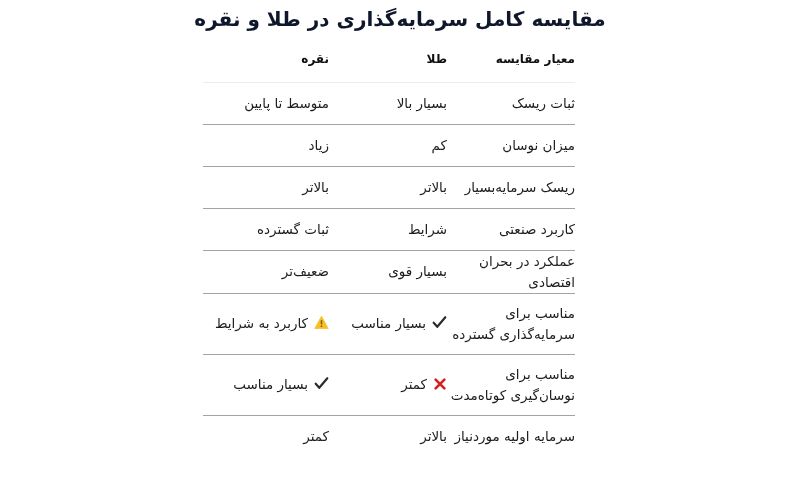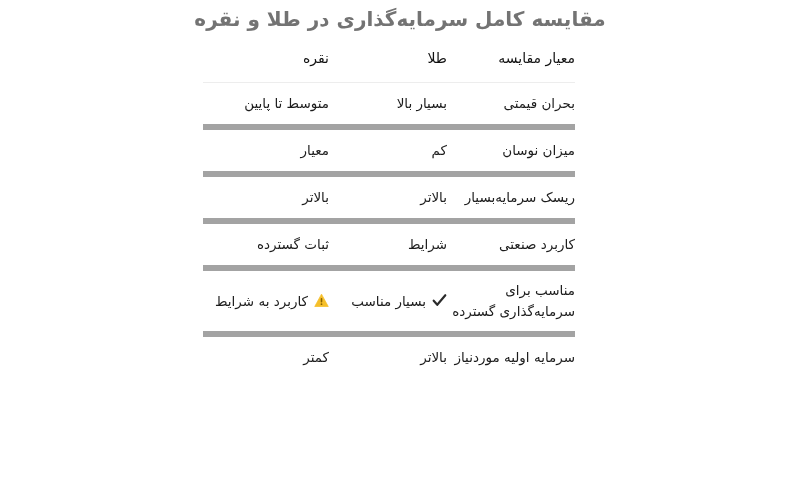--- a/index.html
+++ b/index.html
@@ -22,21 +22,21 @@
     height: 500px;
     box-sizing: border-box;
     background: #ffffff;
     position: relative;
   }
 
   .page-title {
     text-align: center;
     font-size: 20px;
     font-weight: bold;
-    color: #737373;
+    color: #0f172a;
     letter-spacing: 0;
     line-height: 1.25;
     padding-top: 7px;
     padding-bottom: 0;
     margin: 0;
     direction: rtl;
   }
 
   .table-wrap {
     width: 800px;
@@ -59,28 +59,28 @@
   table.cmp col.c-silver    { width: 126px; }
 
   table.cmp th,
   table.cmp td {
     text-align: left;
     vertical-align: middle;
     padding: 0 0 0 0;
     font-size: 13.5px;
     line-height: 1.55;
     color: #1c1c1c;
-    border-bottom: 6px solid #a3a3a3;
+    border-bottom: 1px solid #a3a3a3;
     white-space: normal;
     word-break: normal;
   }
 
   table.cmp thead th {
-    font-weight: normal;
-    font-size: 14px;
+    font-weight: bold;
+    font-size: 12px;
     color: #111111;
     height: 42px;
     padding-bottom: 2px;
     border-bottom: 1px solid #ededed;
   }
 
   table.cmp tbody tr td {
     height: 41px;
   }
 
@@ -133,38 +133,38 @@
       <thead>
         <tr>
           <th>معیار مقایسه</th>
           <th>طلا</th>
           <th>نقره</th>
         </tr>
       </thead>
       <tbody id="tbody">
           <tr>
             <td>
-              <span class="cellwrap"><span class="mark-text">بحران قیمتی</span></span>
+              <span class="cellwrap"><span class="mark-text">ثبات ریسک</span></span>
             </td>
             <td>
               <span class="cellwrap"><span class="mark-text">بسیار بالا</span></span>
             </td>
             <td>
               <span class="cellwrap"><span class="mark-text">متوسط تا پایین</span></span>
             </td>
           </tr>
           <tr>
             <td>
               <span class="cellwrap"><span class="mark-text">میزان نوسان</span></span>
             </td>
             <td>
               <span class="cellwrap"><span class="mark-text">کم</span></span>
             </td>
             <td>
-              <span class="cellwrap"><span class="mark-text">معیار</span></span>
+              <span class="cellwrap"><span class="mark-text">زیاد</span></span>
             </td>
           </tr>
           <tr>
             <td>
               <span class="cellwrap"><span class="mark-text">ریسک سرمایه‌بسیار</span></span>
             </td>
             <td>
               <span class="cellwrap"><span class="mark-text">بالا‌تر</span></span>
             </td>
             <td>
@@ -173,39 +173,65 @@
           </tr>
           <tr>
             <td>
               <span class="cellwrap"><span class="mark-text">کاربرد صنعتی</span></span>
             </td>
             <td>
               <span class="cellwrap"><span class="mark-text">شرایط</span></span>
             </td>
             <td>
               <span class="cellwrap"><span class="mark-text">ثبات گسترده</span></span>
+            </td>
+          </tr>
+          <tr>
+            <td>
+              <span class="cellwrap"><span class="mark-text">عملکرد در بحران اقتصادی</span></span>
+            </td>
+            <td>
+              <span class="cellwrap"><span class="mark-text">بسیار قوی</span></span>
+            </td>
+            <td>
+              <span class="cellwrap"><span class="mark-text">ضعیف‌تر</span></span>
             </td>
           </tr>
           <tr class="tall">
             <td>
               <span class="cellwrap"><span class="mark-text">مناسب برای سرمایه‌گذاری گسترده</span></span>
             </td>
             <td>
               <span class="cellwrap"><span class="ico ico-check"><svg viewBox="0 0 16 16" xmlns="http://www.w3.org/2000/svg">
                     <path d="M1.8 8.2 L5.6 12.6 L14.2 2.4" fill="none" stroke="#2b2b2b" stroke-width="2.3" stroke-linecap="round" stroke-linejoin="round"></path>
                   </svg></span><span class="mark-text">بسیار مناسب</span></span>
             </td>
             <td>
               <span class="cellwrap"><span class="ico ico-warn"><svg viewBox="0 0 16 16" xmlns="http://www.w3.org/2000/svg">
                     <path d="M8 1.2 L15.2 14.4 L0.8 14.4 Z" fill="#f5bf2a" stroke="#f5bf2a" stroke-width="0.8" stroke-linejoin="round"></path>
                     <rect x="7.15" y="5.4" width="1.7" height="4.6" rx="0.8" fill="#8a6200"></rect>
                     <circle cx="8" cy="11.9" r="0.95" fill="#8a6200"></circle>
                   </svg></span><span class="mark-text">کاربرد به شرایط</span></span>
             </td>
           </tr>
+          <tr class="tall">
+            <td>
+              <span class="cellwrap"><span class="mark-text">مناسب برای نوسان‌گیری کوتاه‌مدت</span></span>
+            </td>
+            <td>
+              <span class="cellwrap"><span class="ico ico-cross"><svg viewBox="0 0 16 16" xmlns="http://www.w3.org/2000/svg">
+                    <path d="M3 3 L13 13 M13 3 L3 13" fill="none" stroke="#d61f1f" stroke-width="3" stroke-linecap="round"></path>
+                  </svg></span><span class="mark-text">کمتر</span></span>
+            </td>
+            <td>
+              <span class="cellwrap"><span class="ico ico-check"><svg viewBox="0 0 16 16" xmlns="http://www.w3.org/2000/svg">
+                    <path d="M1.8 8.2 L5.6 12.6 L14.2 2.4" fill="none" stroke="#2b2b2b" stroke-width="2.3" stroke-linecap="round" stroke-linejoin="round"></path>
+                  </svg></span><span class="mark-text">بسیار مناسب</span></span>
+            </td>
+          </tr>
           <tr>
             <td>
               <span class="cellwrap"><span class="mark-text">سرمایه اولیه موردنیاز</span></span>
             </td>
             <td>
               <span class="cellwrap"><span class="mark-text">بالاتر</span></span>
             </td>
             <td>
               <span class="cellwrap"><span class="mark-text">کمتر</span></span>
             </td>

